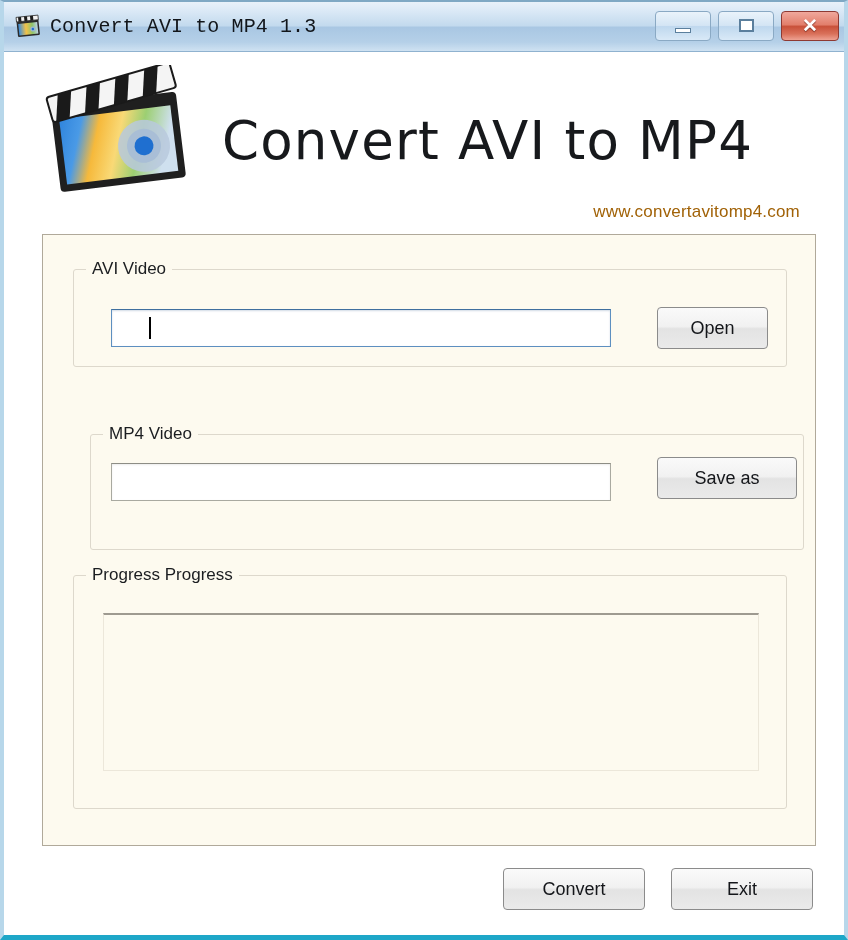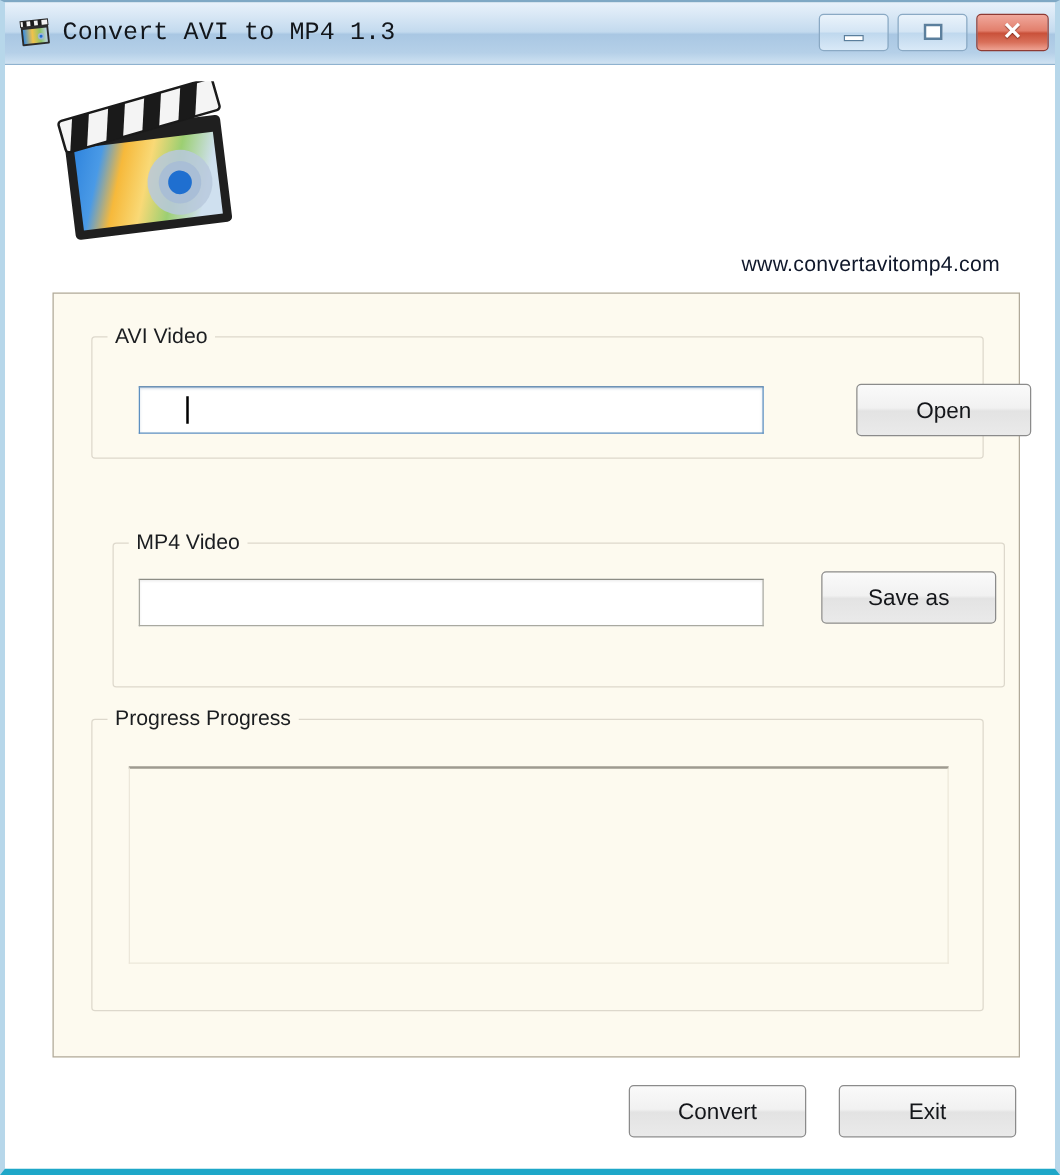--- a/index.html
+++ b/index.html
@@ -120,21 +120,21 @@
     font-size: 53px;
     color: #17191c;
     white-space: nowrap;
     letter-spacing: 1.2px;
     font-family: "DejaVu Sans", sans-serif;
   }
   .site-url {
     position: absolute;
     right: 44px; top: 200px;
     font-size: 17px;
-    color: #0f172a;
+    color: #a16207;
     letter-spacing: .2px;
     white-space: nowrap;
   }
 
   
   .panel {
     position: absolute;
     left: 38px; top: 232px;
     width: 774px; height: 612px;
     background: #fdfaef;
@@ -198,21 +198,21 @@
     box-sizing: border-box;
     border: 1px solid #8b8b8b;
     border-radius: 4px;
     background: linear-gradient(to bottom, #fafafa 0%, #f1f1f1 46%, #e3e3e3 52%, #eaeaea 100%);
     color: #14161a;
     font-size: 18px;
     text-align: center;
     cursor: default;
     font-family: "Liberation Sans", sans-serif;
   }
-  #btn-open    { left: 614px; top: 72px;  width: 140px; height: 42px; line-height: 40px; margin-left: 28px; }
+  #btn-open    { left: 614px; top: 72px;  width: 111px; height: 42px; line-height: 40px; }
   #btn-saveas  { left: 614px; top: 222px; width: 140px; height: 42px; line-height: 40px; }
   #btn-convert { left: 499px; top: 866px; width: 142px; height: 42px; line-height: 40px; }
   #btn-exit    { left: 667px; top: 866px; width: 142px; height: 42px; line-height: 40px; }
 
   
   #progress-log {
     position: absolute;
     left: 60px; top: 378px;
     width: 656px; height: 158px;
     box-sizing: border-box;
@@ -289,20 +289,21 @@
         <stop offset="0%" stop-color="#2f84dd"></stop>
         <stop offset="20%" stop-color="#4a9ae6"></stop>
         <stop offset="36%" stop-color="#f6b93b"></stop>
         <stop offset="56%" stop-color="#f9d976"></stop>
         <stop offset="76%" stop-color="#9ccf72"></stop>
         <stop offset="100%" stop-color="#cfe0ef"></stop>
       </linearGradient>
     </defs>
   </svg>
 
+  <div class="app-title">Convert AVI to MP4</div>
   <div class="site-url">www.convertavitomp4.com</div>
 
   <div class="panel">
 
     <div class="group" id="group-avi">
       <span class="group-label">AVI Video</span>
     </div>
     <input class="textbox focused" id="input-avi" type="text" placeholder="" style="">
     <span class="caret"></span>
     <div class="gbtn" id="btn-open">Open</div>

